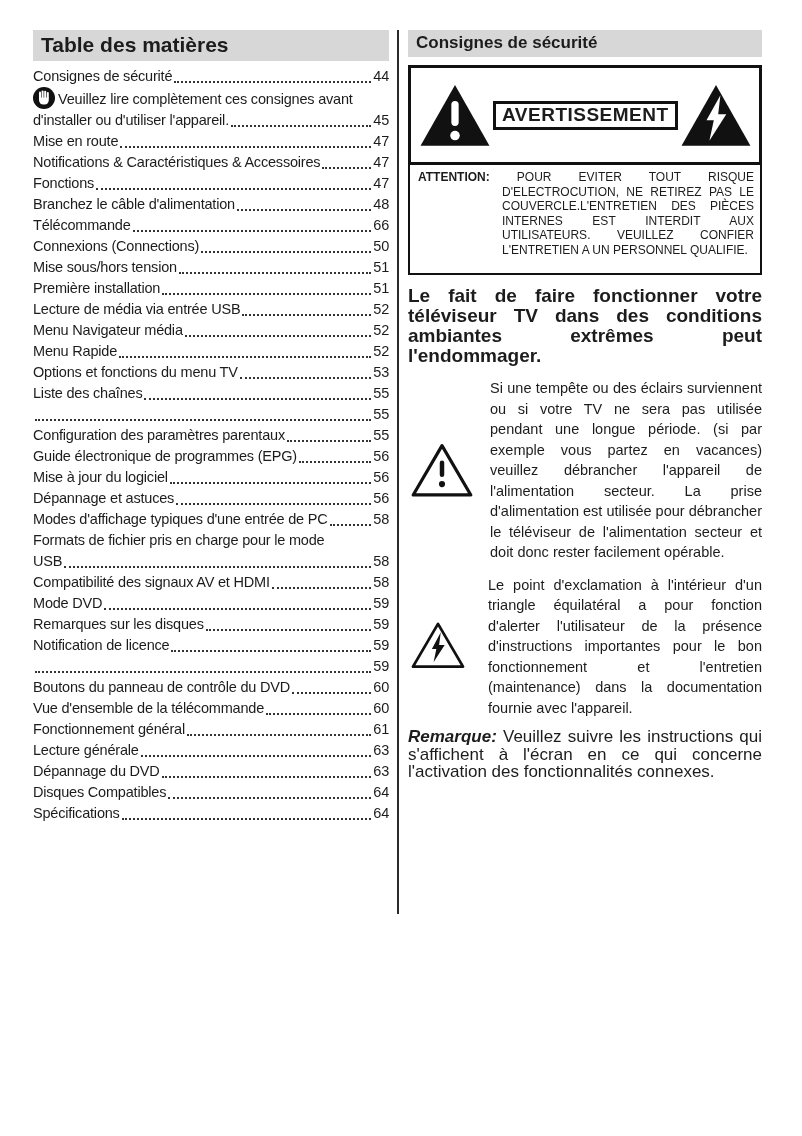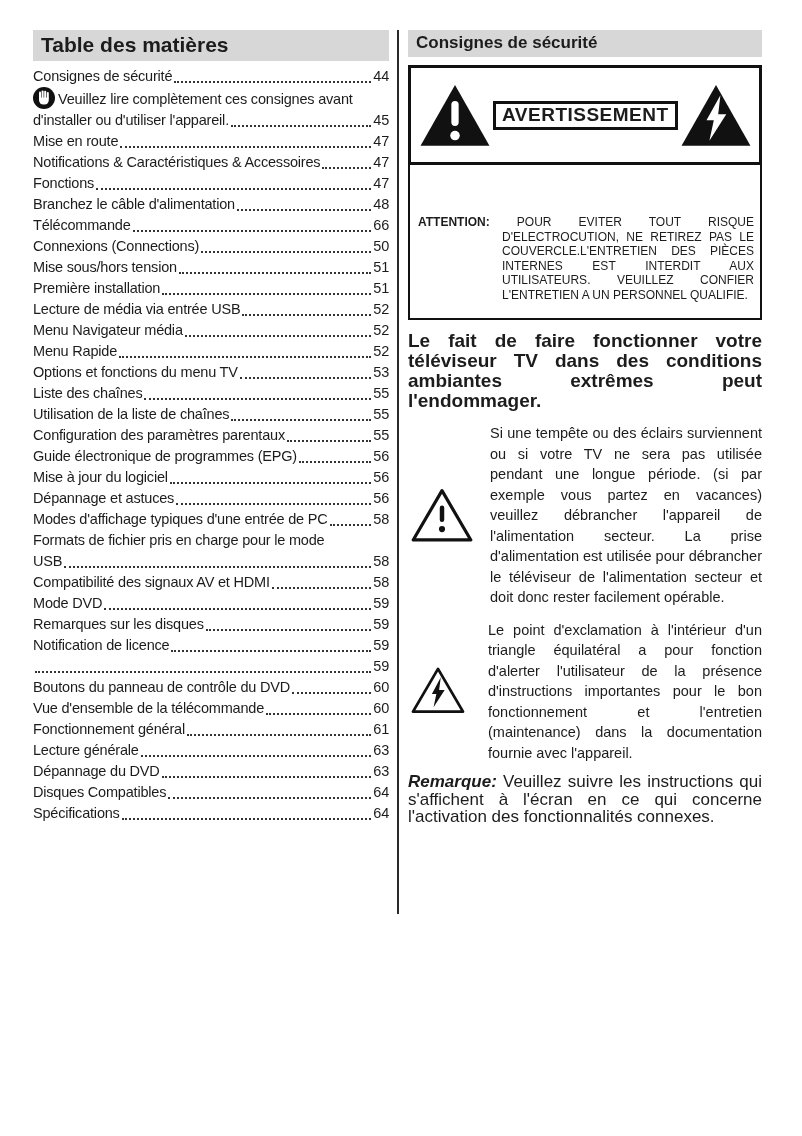--- a/index.html
+++ b/index.html
@@ -34,21 +34,21 @@
 
   
   .warning-banner{border:3px solid #111;margin-top:8px;display:flex;align-items:center;justify-content:space-between;padding:8px 6px;height:78px;}
   .tri-big{width:76px;height:66px;flex-shrink:0;}
   .banner-center{display:flex;flex-direction:column;align-items:center;width:186px;}
   .avert-box{position:relative;z-index:2;background:#fff;border:3px solid #111;font-weight:bold;font-size:19px;letter-spacing:0.5px;padding:0 6px 1px 6px;white-space:nowrap;}
   .shock-box{background:#111;color:#fff;font-weight:bold;font-size:11.5px;line-height:14px;text-align:center;width:178px;margin-top:-7px;padding:12px 2px 7px 2px;}
 
   
   .attention-box{border:2px solid #111;margin-top:-2px;padding:5px 6px 16px 8px;font-size:12px;line-height:14.5px;text-align:justify;}
-  .attention-text{padding-left:84px;text-indent:-84px;margin-top:45px;}
+  .attention-text{padding-left:84px;text-indent:-84px;}
   .attention-label{font-weight:bold;}
 
   
   .bold-warning{margin-top:11px;font-size:19px;font-weight:bold;line-height:20px;text-align:justify;}
 
   
   .notice{display:flex;margin-top:12px;align-items:center;}
   .notice-icon{flex-shrink:0;}
   .notice-icon.n1{width:64px;margin:4px 16px 0 2px;}
   .notice-icon.n2{width:56px;margin:2px 22px 0 2px;}
@@ -180,21 +180,20 @@
         </div>
         <div class="toc-entry">
           <div class="toc-line-last">
             <span class="toc-text">Liste des chaînes</span>
             <span class="toc-leader"></span>
             <span class="toc-page">55</span>
           </div>
         </div>
         <div class="toc-entry">
           <div class="toc-line-last">
-            <span class="toc-text">Utilisation de la liste de chaînes</span>
             <span class="toc-leader"></span>
             <span class="toc-page">55</span>
           </div>
         </div>
         <div class="toc-entry">
           <div class="toc-line-last">
             <span class="toc-text">Configuration des paramètres parentaux</span>
             <span class="toc-leader"></span>
             <span class="toc-page">55</span>
           </div>

